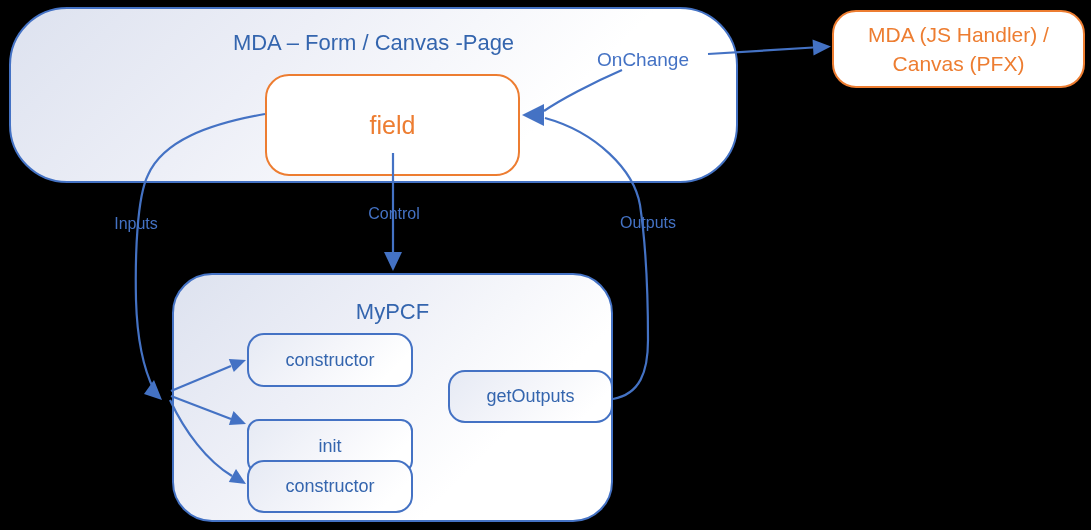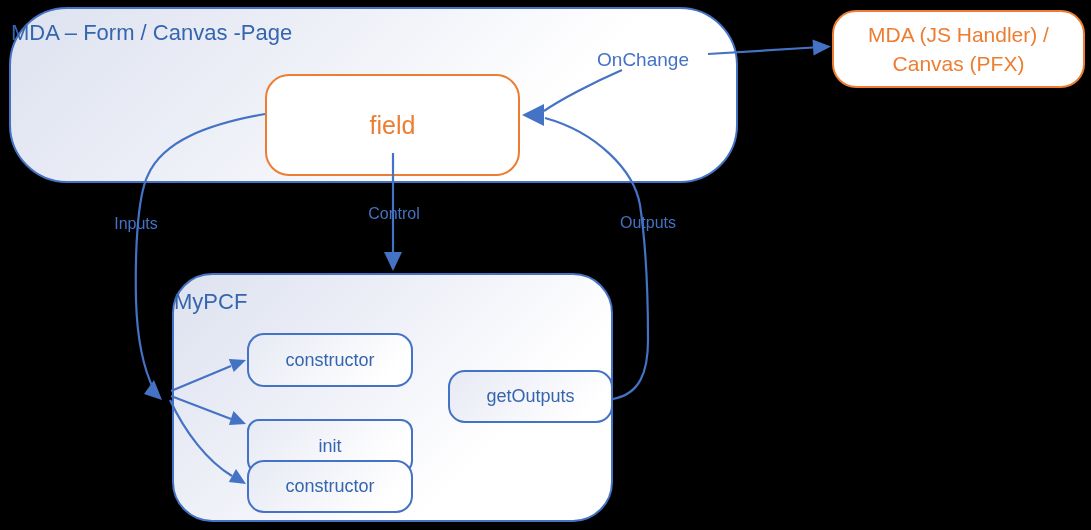--- a/index.html
+++ b/index.html
@@ -21,22 +21,22 @@
   }
   .blue-box-small{
     border:2px solid var(--connector-blue);
     background:linear-gradient(135deg,#e6eaf4 0%,#f4f5fa 45%,#ffffff 85%);
   }
   .orange-box{
     border:2.5px solid var(--orange-accent);
     background:#ffffff;
   }
   .box-title{
-    position:absolute;left:0;right:0;text-align:left;
-    color:var(--node-text-blue);font-size:22px;line-height:28px;
+    position:absolute;left:0;right:0;text-align:center;
+    color:var(--node-text-blue);font-size:22px;line-height:28px;margin-top:10px;
   }
   .center-text{
     display:flex;align-items:center;justify-content:center;text-align:left;
   }
   .node-label-blue{color:var(--node-text-blue);font-size:18px;}
   .node-label-orange{color:var(--orange-accent);}
   #field-node{font-size:25px;}
   #handler-node{flex-direction:column;font-size:21px;line-height:29px;}
   .edge-label{
     position:absolute;transform:translate(-50%,-50%);

